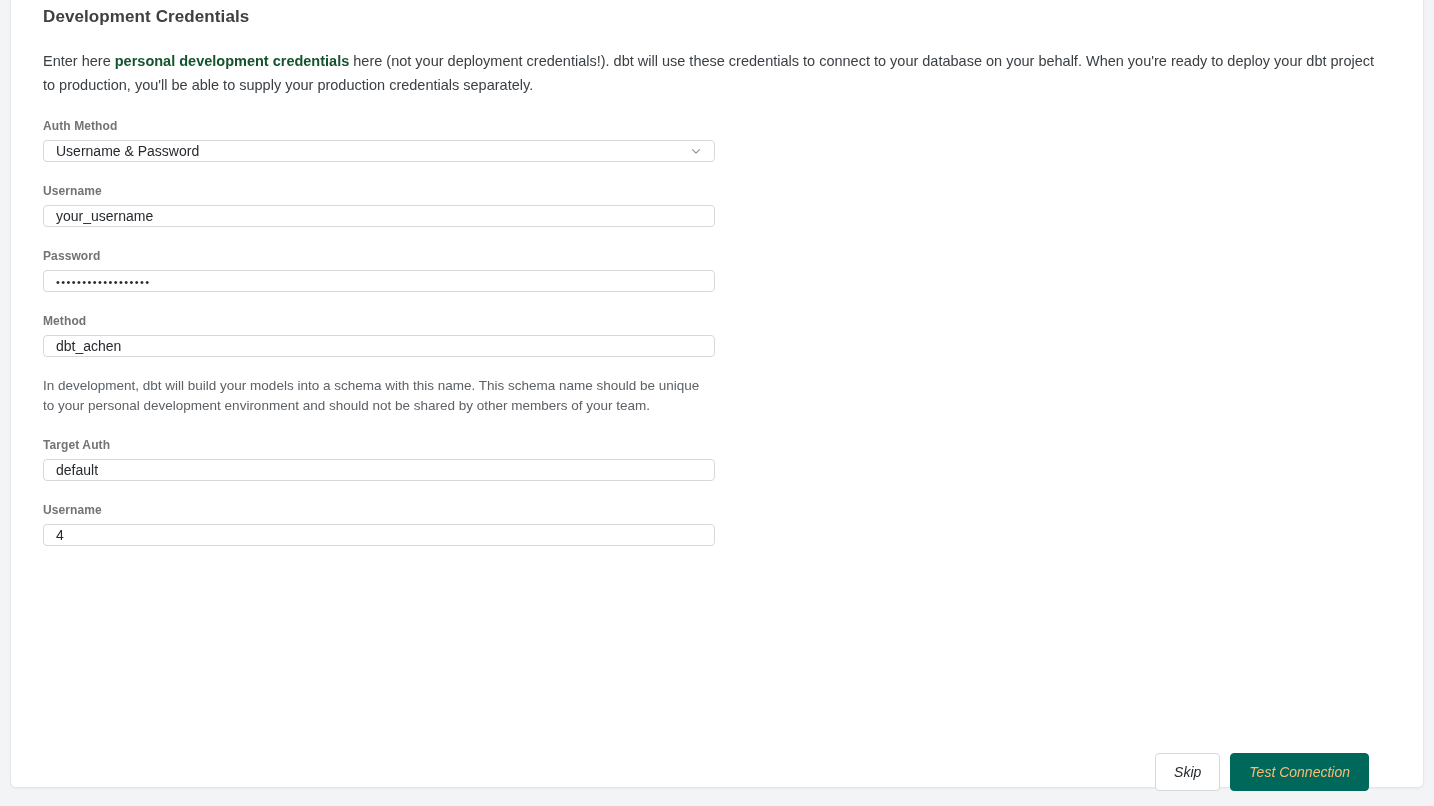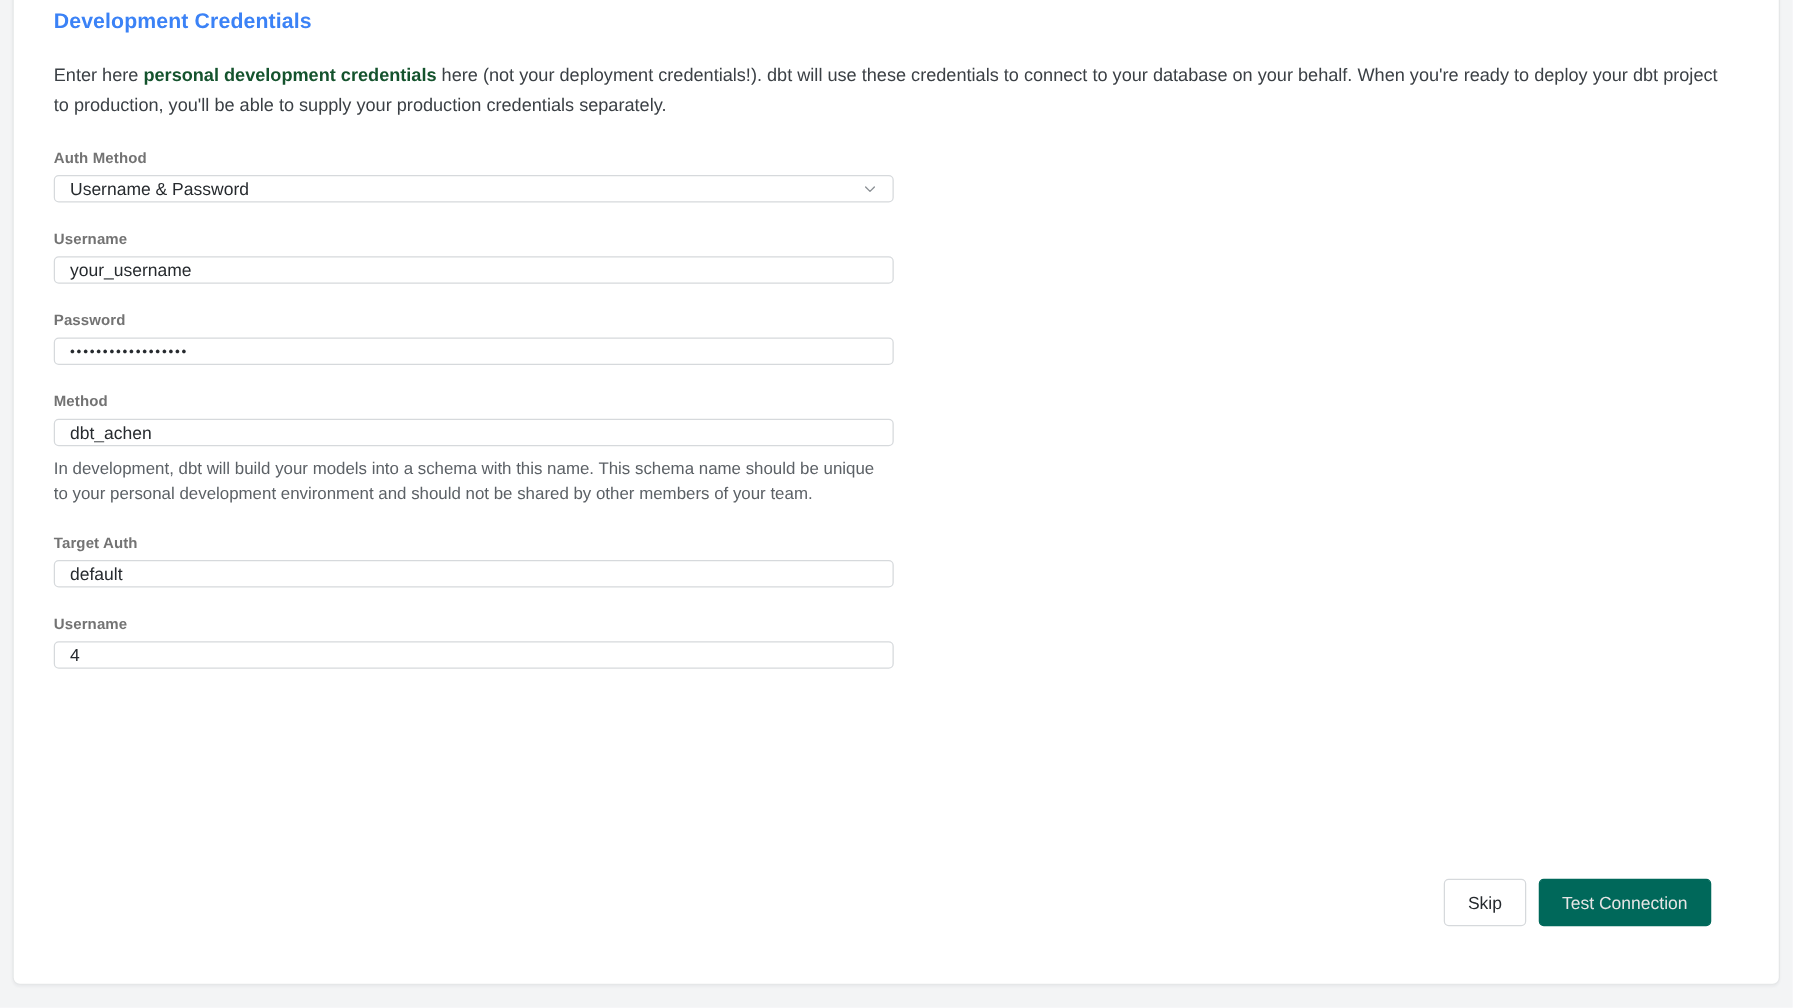--- a/index.html
+++ b/index.html
@@ -32,21 +32,21 @@
     position: absolute;
     left: 32px;
     top: 12px;
     right: 32px;
     bottom: 0;
   }
 
   .page-title {
     font-size: 17px;
     font-weight: bold;
-    color: #3b82f6;
+    color: #404040;
     margin: 0;
     padding-top: 6px;
     letter-spacing: 0.1px;
   }
 
   .intro {
     margin-top: 22px;
     font-size: 14.5px;
     line-height: 24px;
     color: #3b4045;
@@ -93,34 +93,35 @@
     transform: translateY(-50%);
     width: 14px;
     height: 14px;
     color: #8c9196;
     display: flex;
     align-items: center;
     justify-content: center;
   }
 
   .help-text {
-    margin-top: 8px;
+    margin-top: 19px;
     font-size: 13.5px;
     line-height: 20px;
     color: #5c6166;
     max-width: 668px;
   }
 
   .actions {
     position: absolute;
     right: 22px;
-    top: 702px;
+    top: 752px;
     display: flex;
     align-items: flex-end;
     gap: 10px;
+    font-style: italic;
   }
   .btn {
     height: 38px;
     border-radius: 4px;
     font-size: 14px;
     display: inline-flex;
     align-items: center;
     justify-content: center;
     box-sizing: border-box;
     cursor: pointer;
@@ -130,21 +131,21 @@
     min-width: 62px;
     padding: 0 18px;
     background: #ffffff;
     border: 1px solid #d6d9dc;
     color: #262a2e;
   }
   .btn-primary {
     padding: 1px 18px;
     background: #00685a;
     border: 1px solid #00685a;
-    color: #e5e5e5;
+    color: #fdba74;
   }
 </style>
 </head>
 <body>
 
 <div class="card">
   <div class="card-inner">
 
     <h1 class="page-title">Development Credentials</h1>
 

